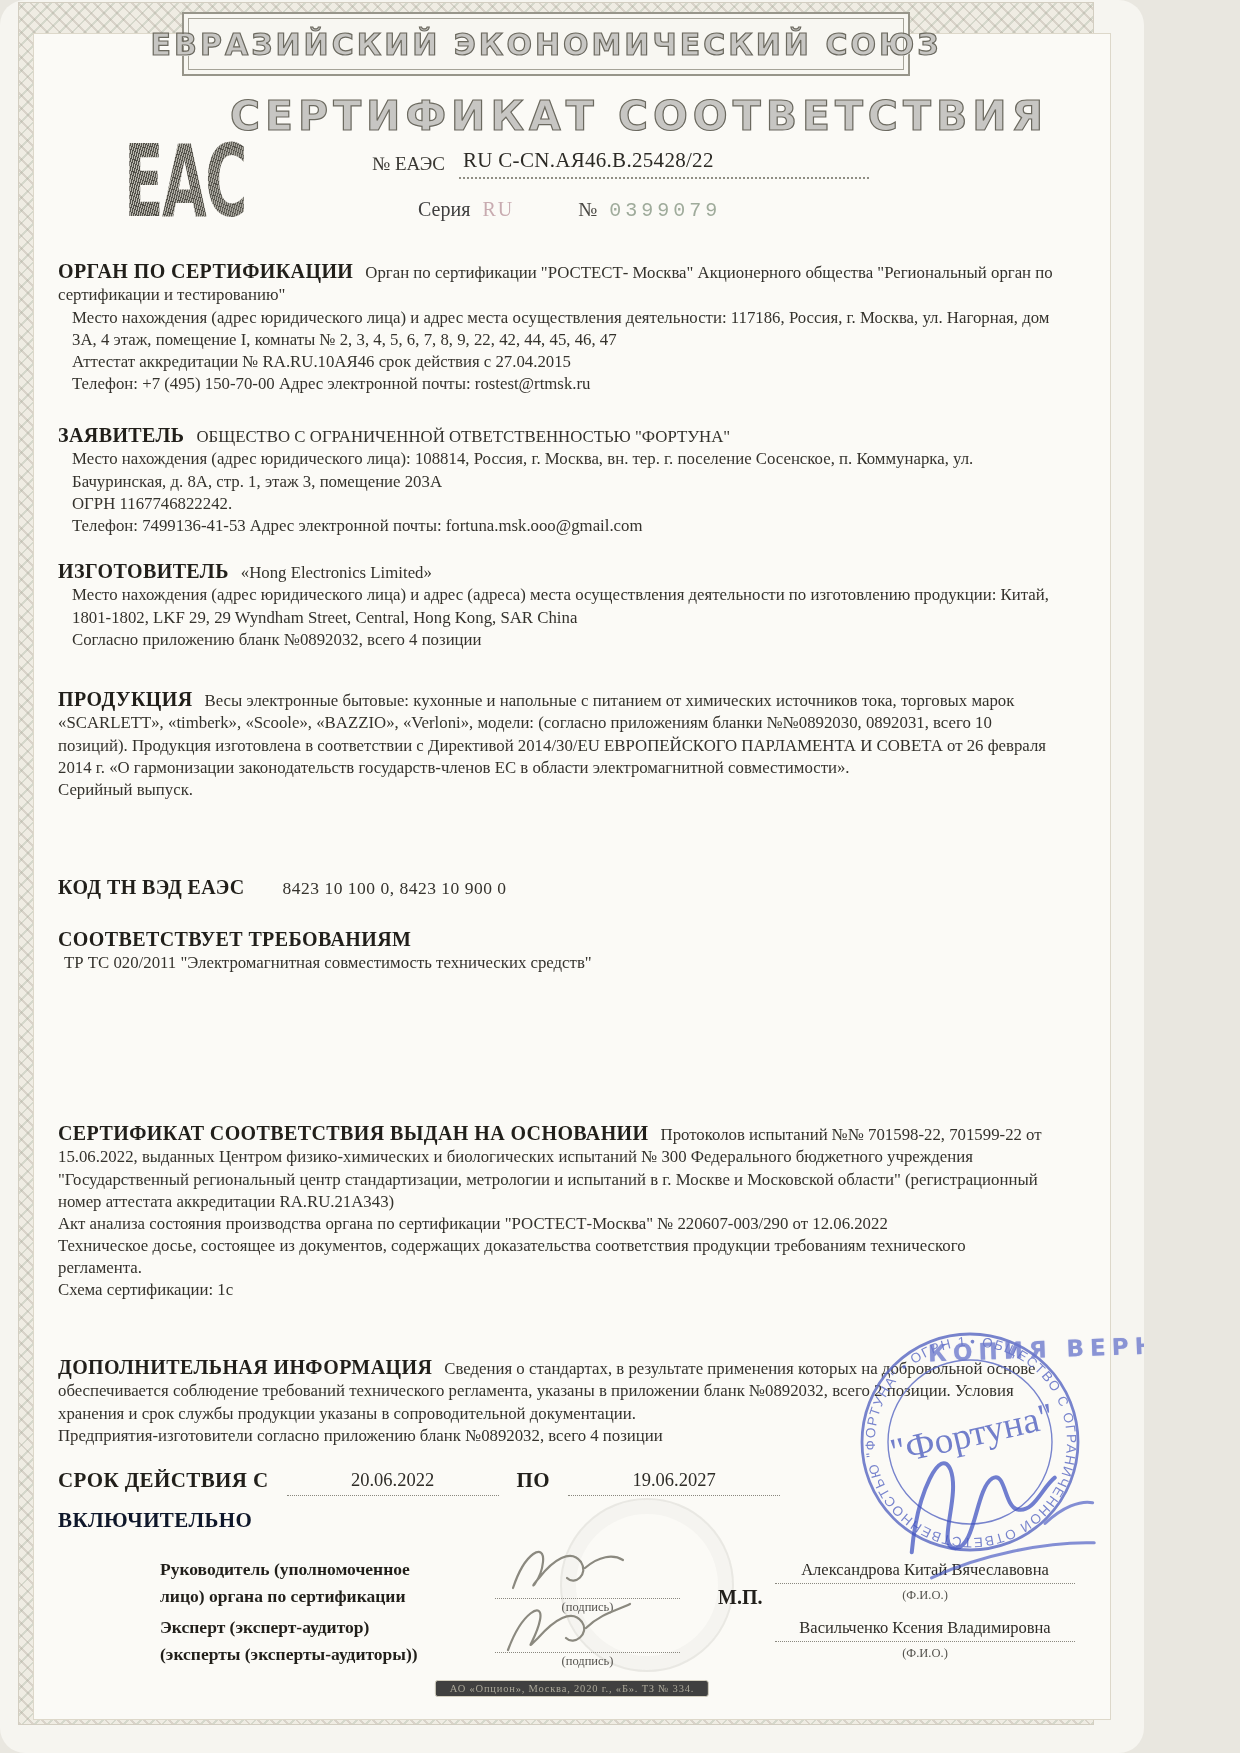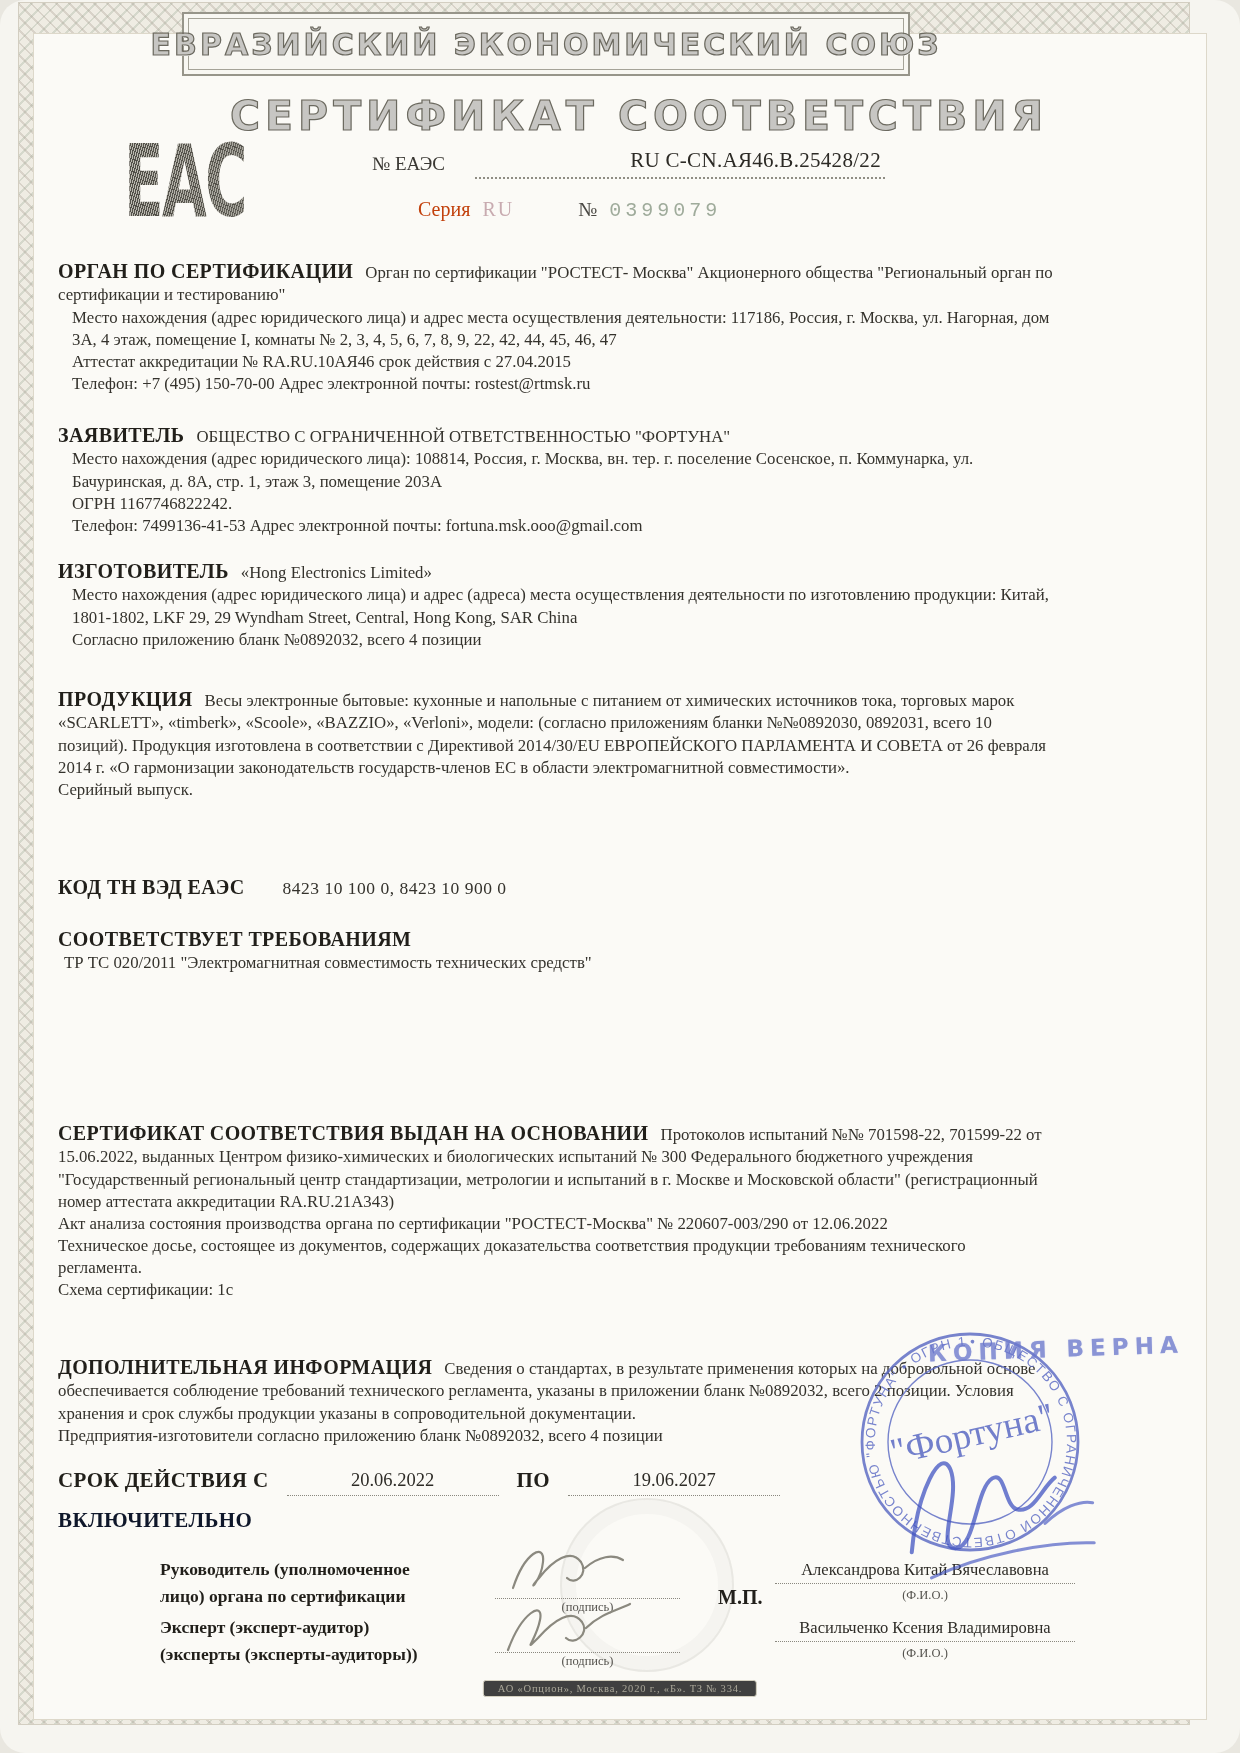--- a/index.html
+++ b/index.html
@@ -1,16 +1,16 @@
 <!DOCTYPE html>
 <html><head>
 <meta charset="utf-8">
 <style>
   html,body{margin:0;padding:0;background:#e9e7e0;}
-  .page{position:relative;width:1240px;height:1753px;background:#f6f5f0;overflow:hidden;
+  .page{position:relative;width:1144px;height:1753px;background:#f6f5f0;overflow:hidden;
         font-family:"Liberation Serif",serif;color:#34322c;border-radius:25px;}
   
   .frame{position:absolute;left:18px;top:2px;right:50px;bottom:28px;
          background:
            repeating-linear-gradient(45deg, rgba(164,152,140,.30) 0 2px, transparent 2px 9px),
            repeating-linear-gradient(-45deg, rgba(140,158,136,.26) 0 2px, transparent 2px 9px),
            #efece3;
          border:1px solid #d3cec1;}
   .paper{position:absolute;left:34px;top:34px;right:34px;bottom:34px;background:#fbfaf6;
          box-shadow:0 0 0 1px #ddd8ca;}
@@ -24,26 +24,26 @@
             color:rgba(108,106,98,.38);-webkit-text-stroke:1.2px #6b695f;
             text-shadow:.5px .5px 0 #ffffff;}
   .banner-text{font-size:30px;letter-spacing:3px;white-space:nowrap;}
   .doc-title{position:absolute;left:230px;top:92px;width:680px;text-align:center;
              font-size:41px;letter-spacing:5px;white-space:nowrap;}
   .eac-logo{position:absolute;left:124px;top:132px;font-family:"DejaVu Sans",sans-serif;
             font-weight:900;font-size:100px;line-height:1;letter-spacing:-3px;
             transform:scaleX(.58);transform-origin:left top;
             background:repeating-linear-gradient(115deg,#514f48 0 2px,#bdbbb2 2px 3.5px);
             -webkit-background-clip:text;background-clip:text;color:transparent;}
-  .cert-row{position:absolute;left:372px;top:148px;display:flex;align-items:flex-end;gap:30px;text-align:right;}
+  .cert-row{position:absolute;left:372px;top:148px;display:flex;align-items:flex-end;gap:14px;}
   .cert-label{font-size:19px;color:#3a3833;padding-bottom:4px;}
   .cert-value{width:402px;font-size:21px;letter-spacing:.3px;color:#2c2a25;
               border-bottom:2px dotted #8f8d84;padding:0 4px 4px 4px;}
   .series-row{position:absolute;left:418px;top:198px;display:flex;align-items:baseline;}
-  .series-label{font-size:20px;color:#c2410c;}
+  .series-label{font-size:20px;color:#404040;}
   .series-value{font-size:20px;color:#c8abb0;letter-spacing:2px;margin-left:12px;}
   .no-label{font-size:20px;color:#4a4843;margin-left:64px;}
   .no-value{font-family:Liberation Mono, monospace;font-size:20px;color:#9fab9b;
             letter-spacing:4px;margin-left:12px;}
 
   
   .sec{position:absolute;left:58px;width:995px;font-size:16.8px;line-height:1.32;color:#34322c;}
   .sec-label{font-weight:700;font-size:20px;letter-spacing:.4px;color:#211f1a;margin-right:12px;}
   .sec-line{padding-left:0;}
   .indent{padding-left:14px;}

